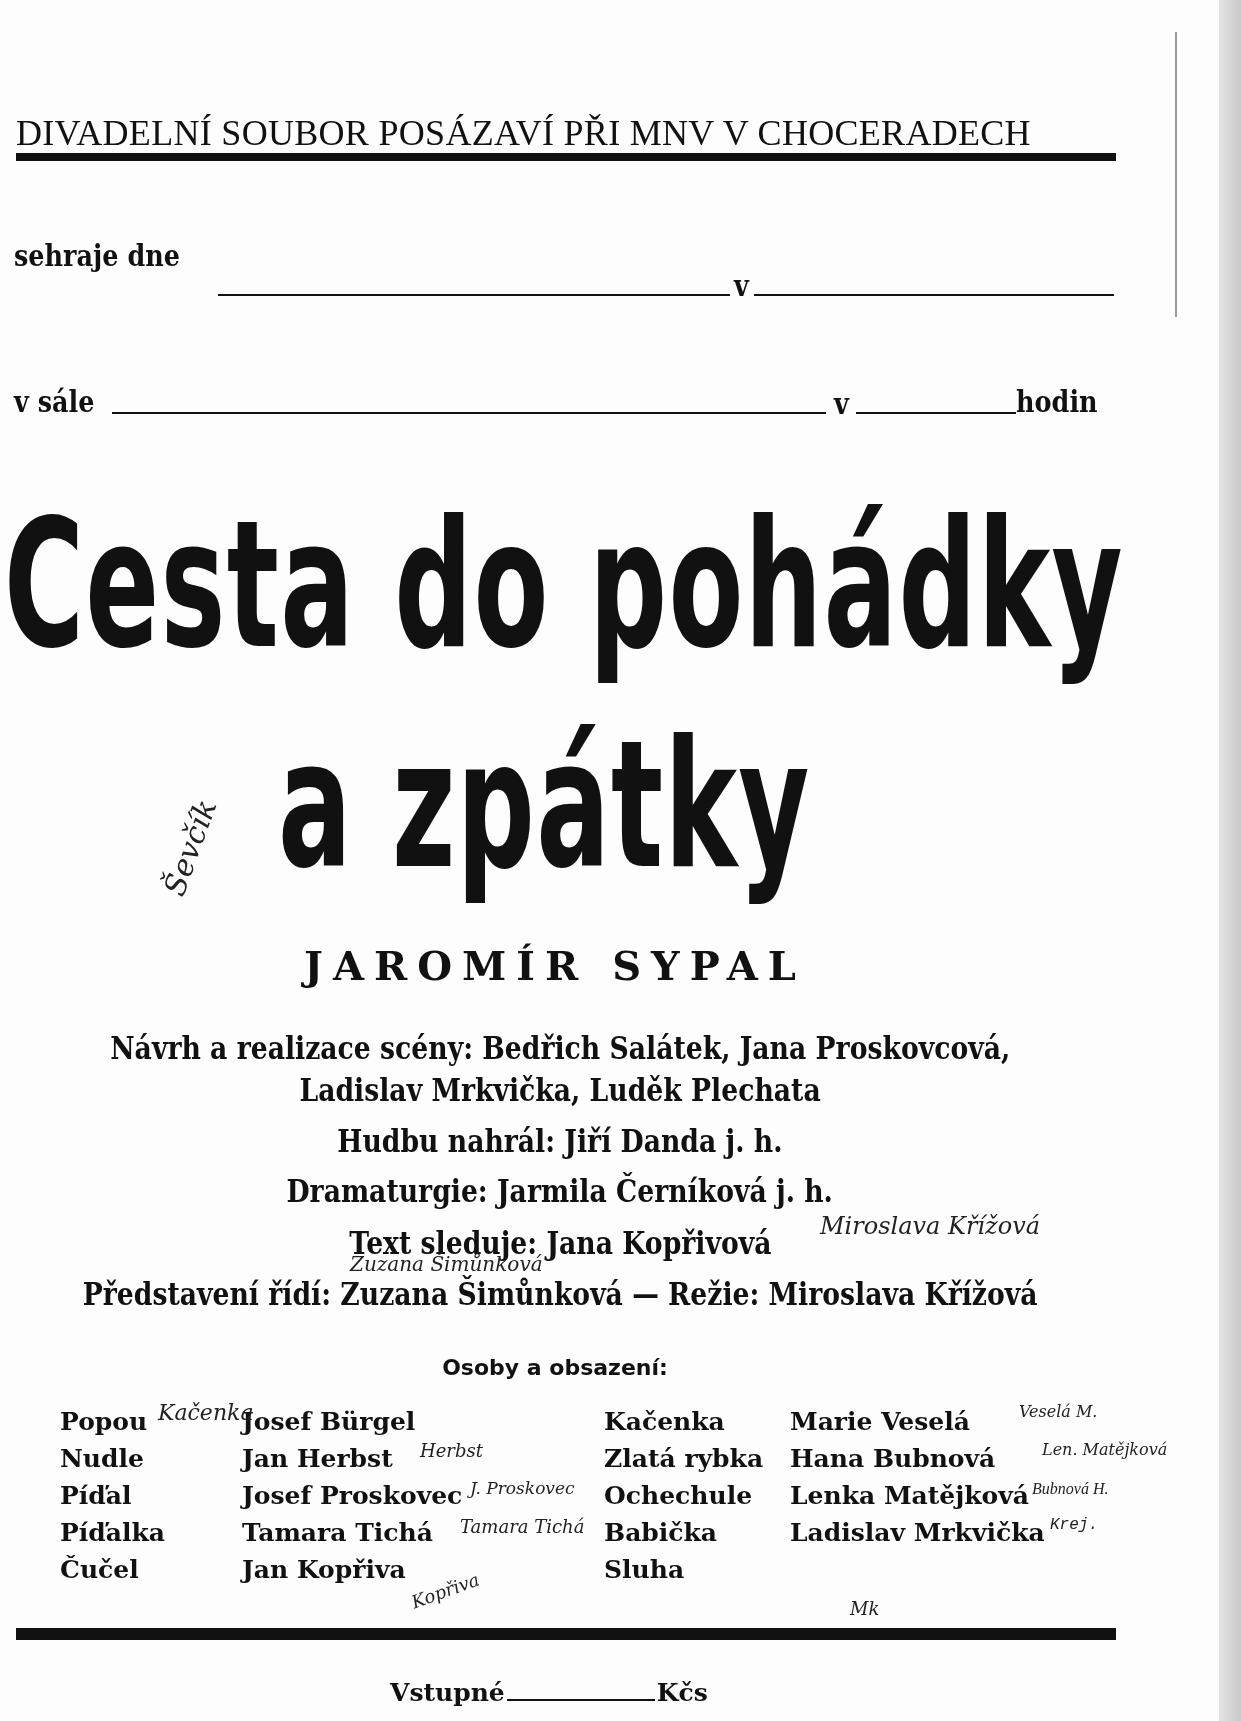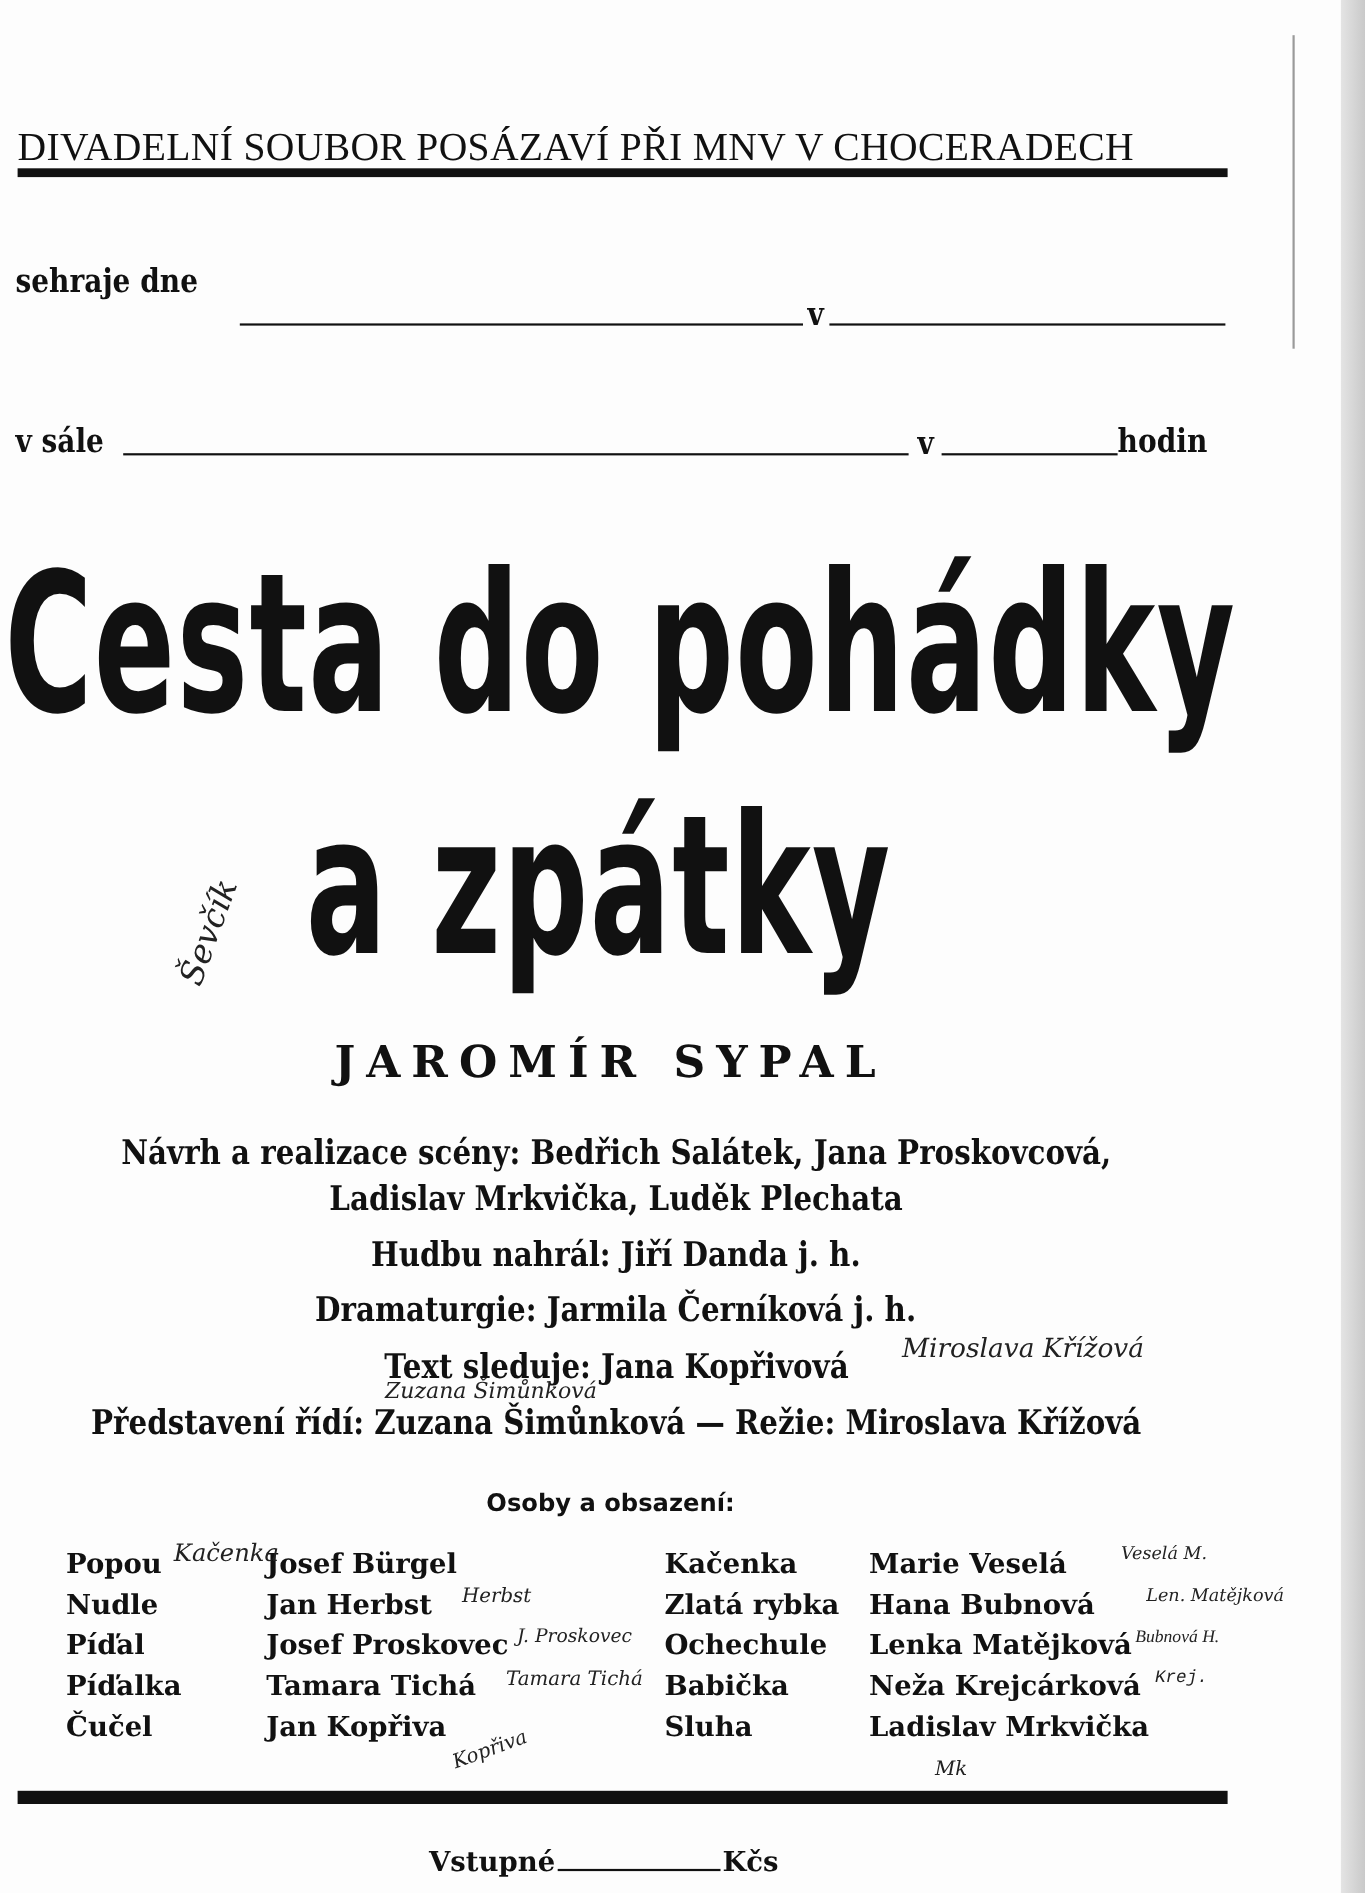--- a/index.html
+++ b/index.html
@@ -108,21 +108,20 @@
   <div>Kačenka</div>
   <div>Zlatá rybka</div>
   <div>Ochechule</div>
   <div>Babička</div>
   <div>Sluha</div>
 </div>
 <div class="cast-col" style="left:790px;">
   <div>Marie Veselá</div>
   <div>Hana Bubnová</div>
   <div>Lenka Matějková</div>
-  <div>Neža Krejcárková</div>
   <div>Ladislav Mrkvička</div>
 </div>
 
 <div class="sig" style="left:158px; top:1400px; font-size:22px;">Kačenka</div>
 <div class="sig" style="left:420px; top:1440px; font-size:18px;">Herbst</div>
 <div class="sig" style="left:470px; top:1478px; font-size:17px;">J. Proskovec</div>
 <div class="sig" style="left:460px; top:1516px; font-size:18px;">Tamara Tichá</div>
 <div class="sig" style="left:410px; top:1580px; font-size:18px; transform:rotate(-20deg);">Kopřiva</div>
 <div class="sig" style="left:1019px; top:1402px; font-size:16px;font-style:italic;">Veselá M.</div>
 <div class="sig" style="left:1042px; top:1440px; font-size:16px;">Len. Matějková</div>

